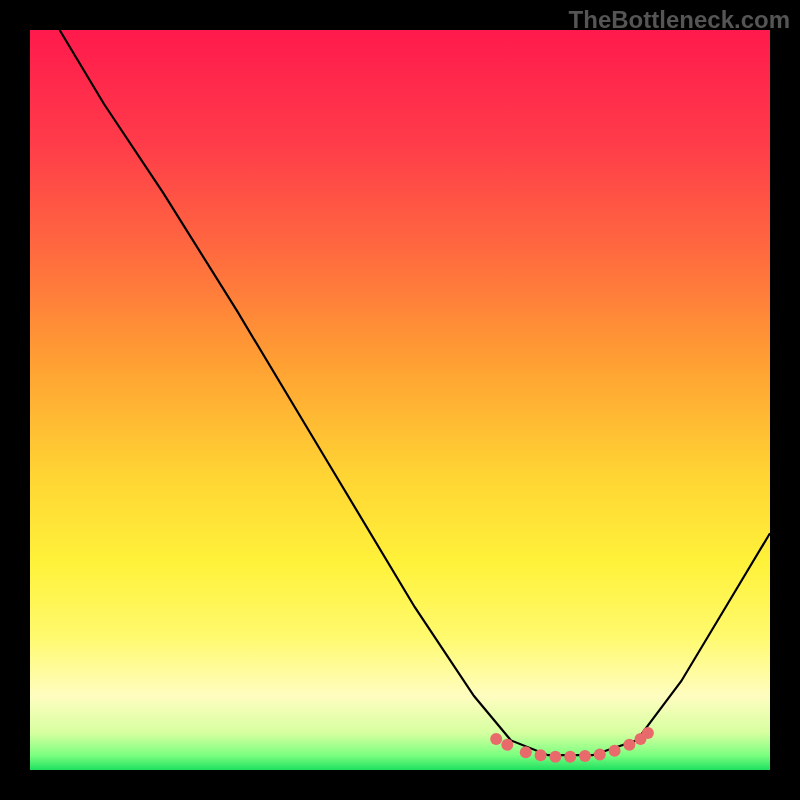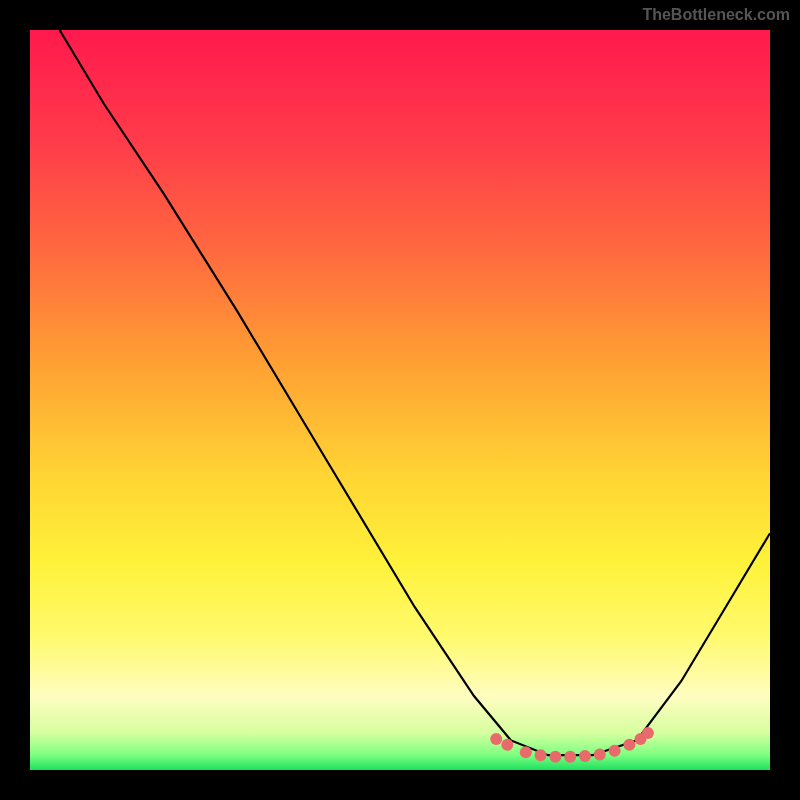--- a/index.html
+++ b/index.html
@@ -9,21 +9,21 @@
     width: 800px;
     height: 800px;
     position: relative;
     font-family: Arial, sans-serif;
   }
   .watermark {
     position: absolute;
     top: 6px;
     right: 10px;
     color: #555;
-    font-size: 16px;
+    font-size: 24px;
     font-weight: bold;
     z-index: 10;
   }
   .plot-area {
     position: absolute;
     left: 30px;
     top: 30px;
     width: 740px;
     height: 740px;
     overflow: hidden;

